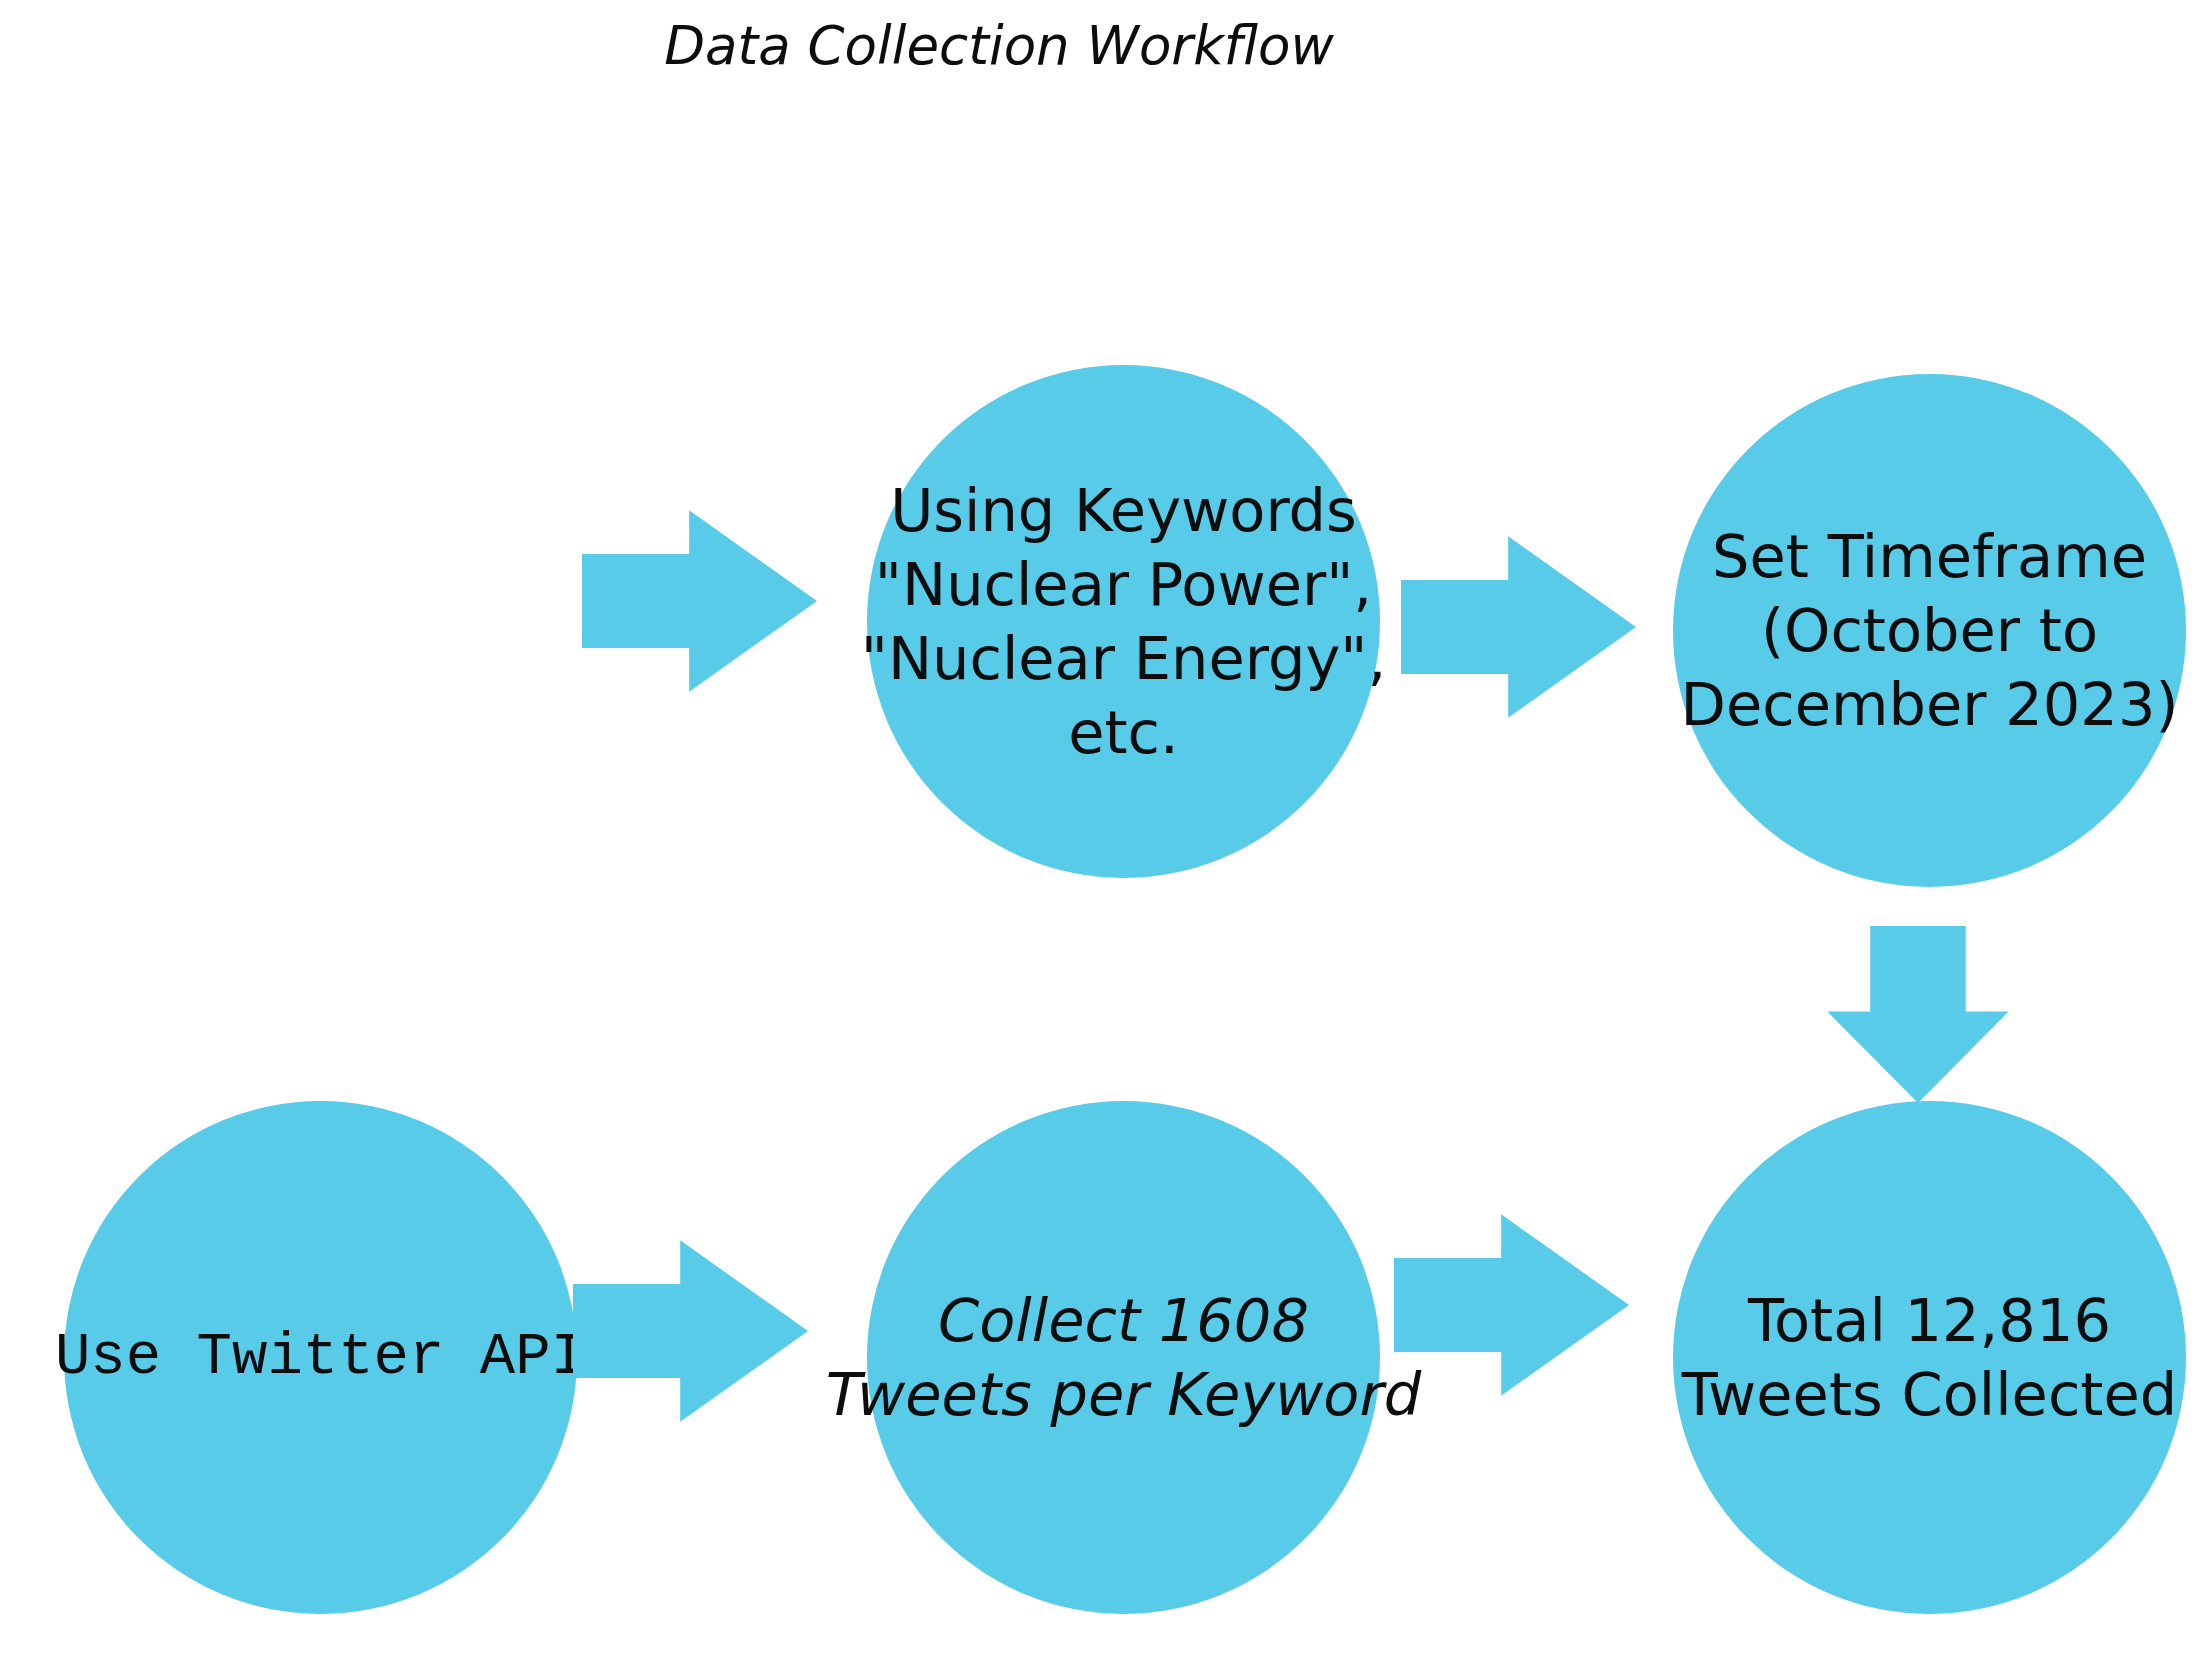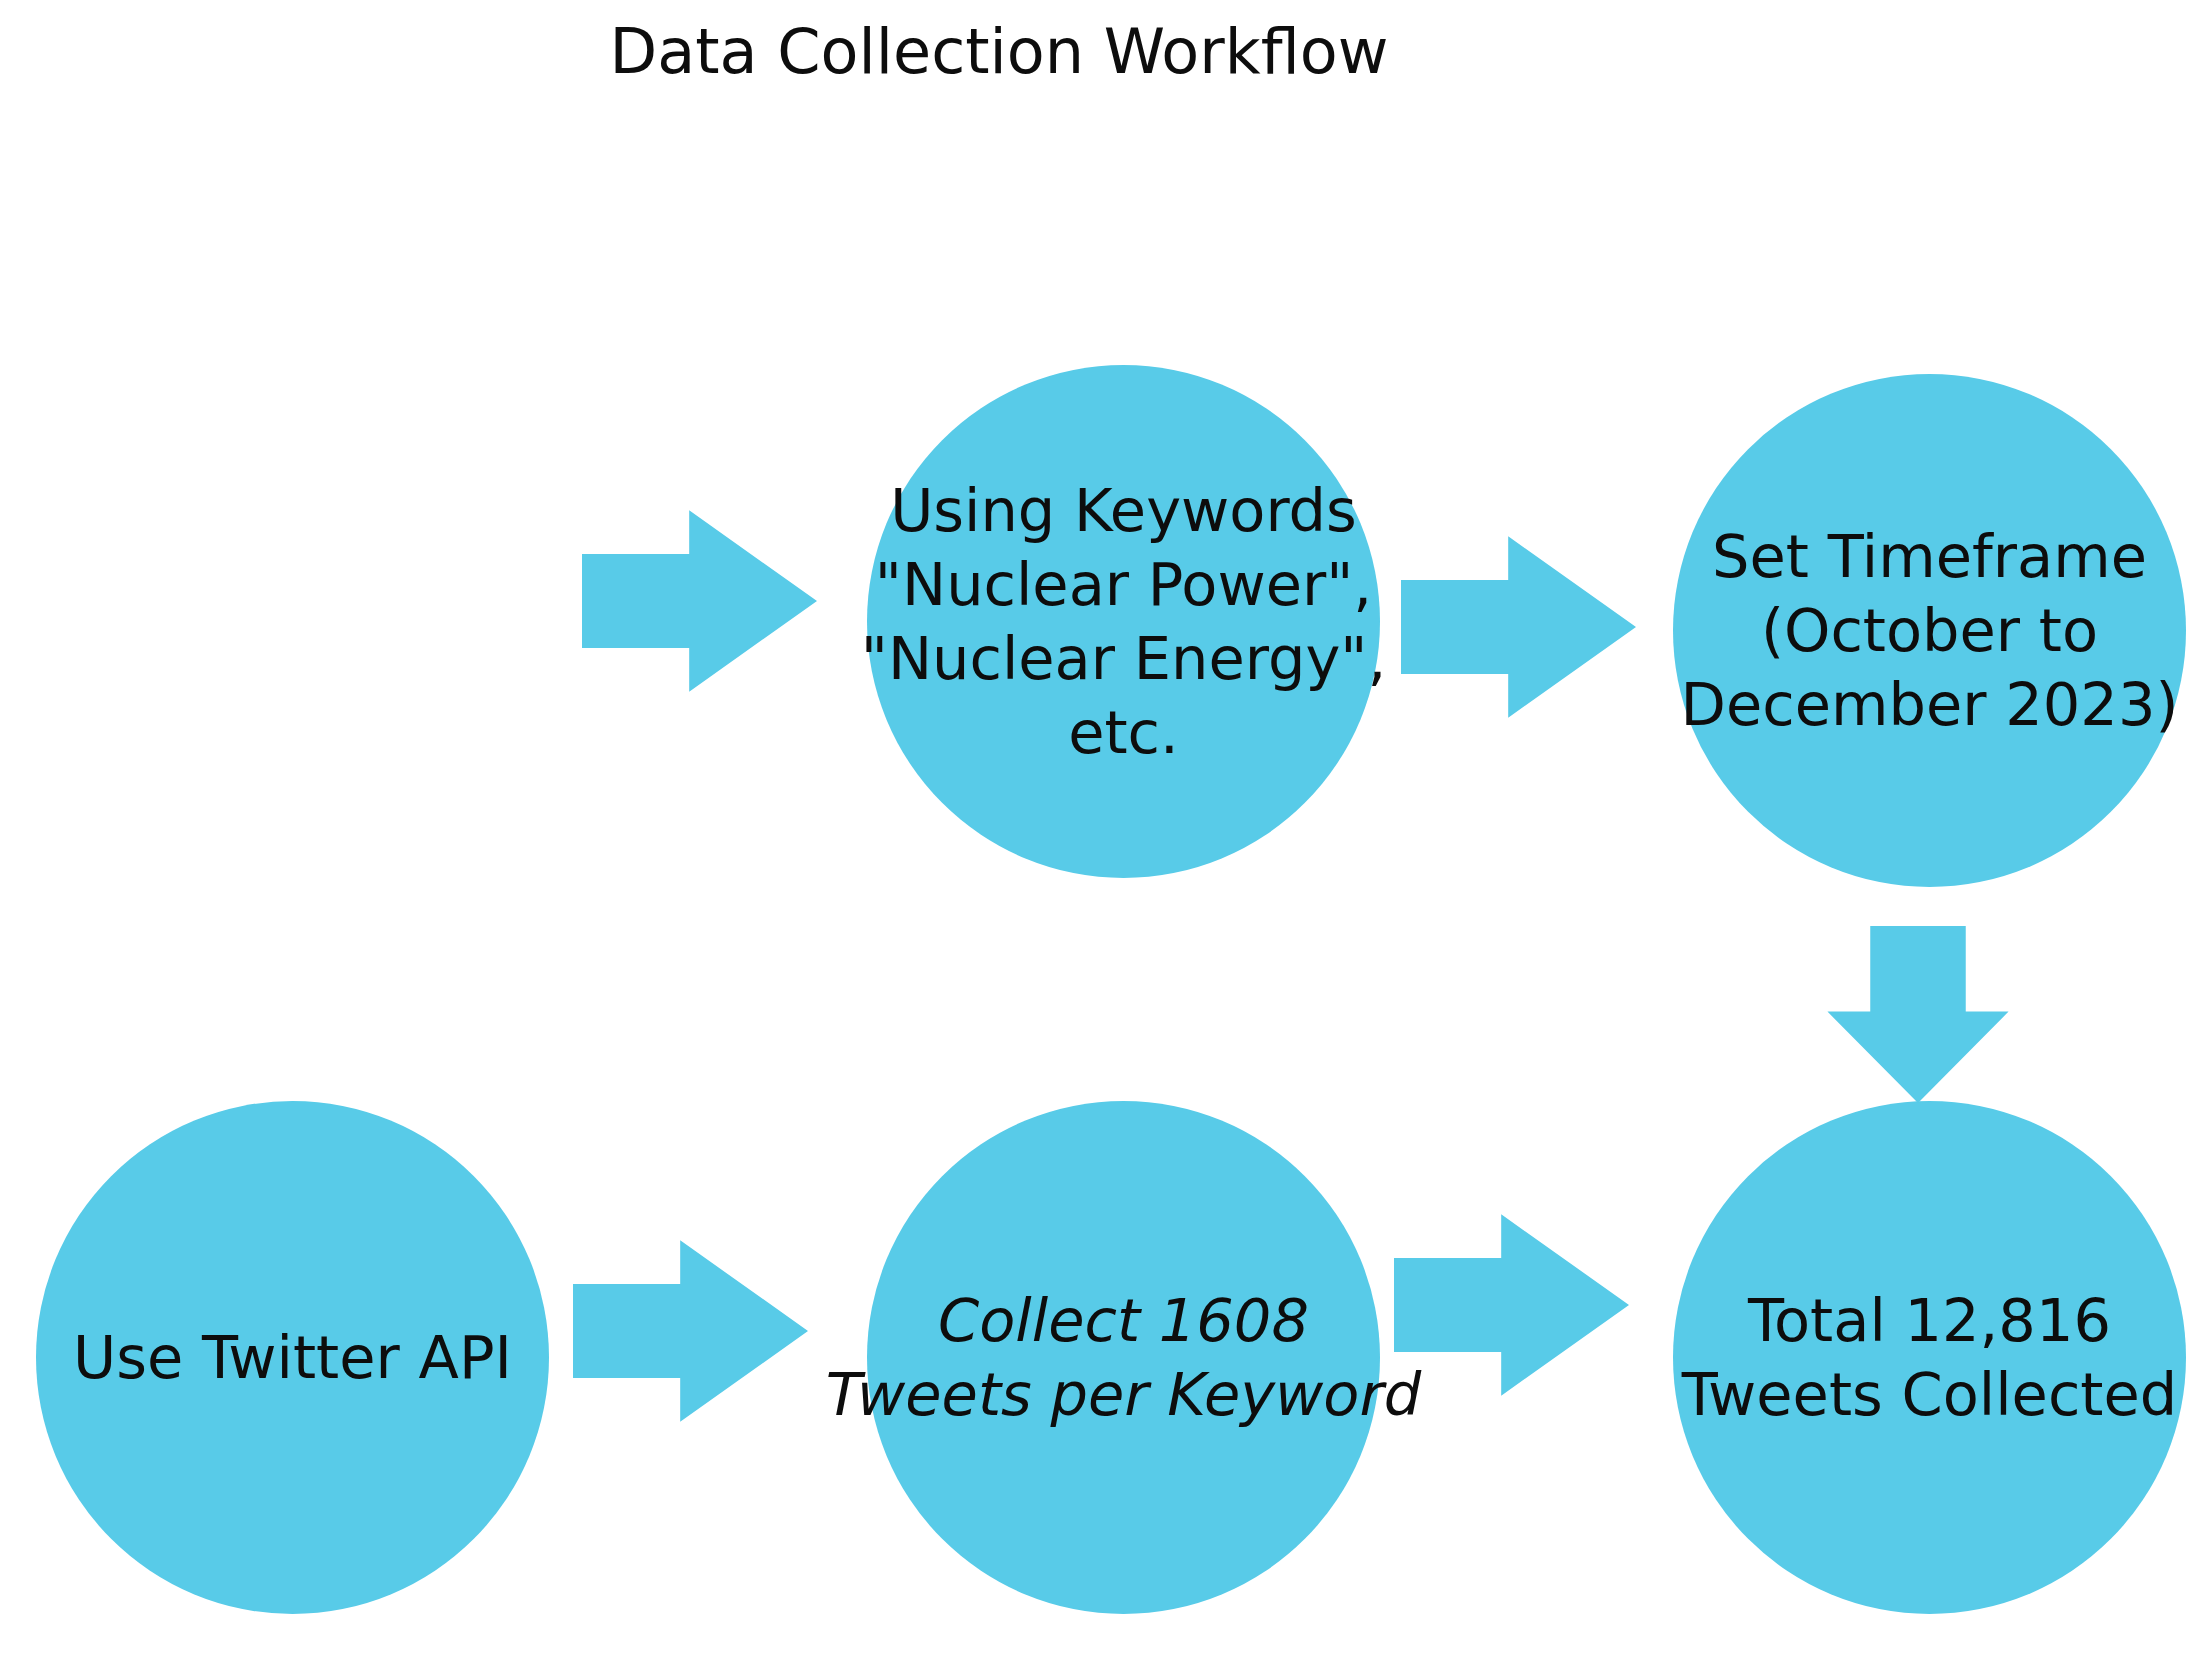--- a/index.html
+++ b/index.html
@@ -18,24 +18,25 @@
     height: 1657px;
     background: var(--bg-color);
     overflow: hidden;
   }
   .title {
     position: absolute;
     top: 15px;
     left: 0;
     width: 1998px;
     text-align: center;
-    font-size: 62px;
+    font-size: 53px;
     font-weight: normal;
     color: var(--text-color);
     white-space: nowrap;
+    font-style: italic;
   }
   .node {
     position: absolute;
     width: 513px;
     height: 513px;
     border-radius: 50%;
     background: var(--node-fill);
   }
   .node-label {
     position: absolute;
@@ -51,21 +52,21 @@
   .arrow {
     position: absolute;
   }
   .arrow svg { display: block; }
   .arrow path { fill: var(--node-fill); }
 
   
   .n-start     { left: 46px;   top: 374px;  }
   .n-keywords  { left: 867px; top: 365px;  }
   .n-timeframe { left: 1673px; top: 374px;  }
-  .n-twitter   { left: 36px;   top: 1101px; }
+  .n-twitter   { left: 64px;   top: 1101px; font-family: Liberation Mono, monospace; }
   .n-collect   { left: 867px; top: 1101px; font-style: italic; }
   .n-total     { left: 1673px; top: 1101px; }
 
   
   .a-r1a { left: 582px;  top: 510px;  }
   .a-r1b { left: 1401px; top: 536px;  }
   .a-r2a { left: 573px;  top: 1240px; }
   .a-r2b { left: 1394px; top: 1214px; }
   .a-down{ left: 1827px; top: 926px; }
 </style>

